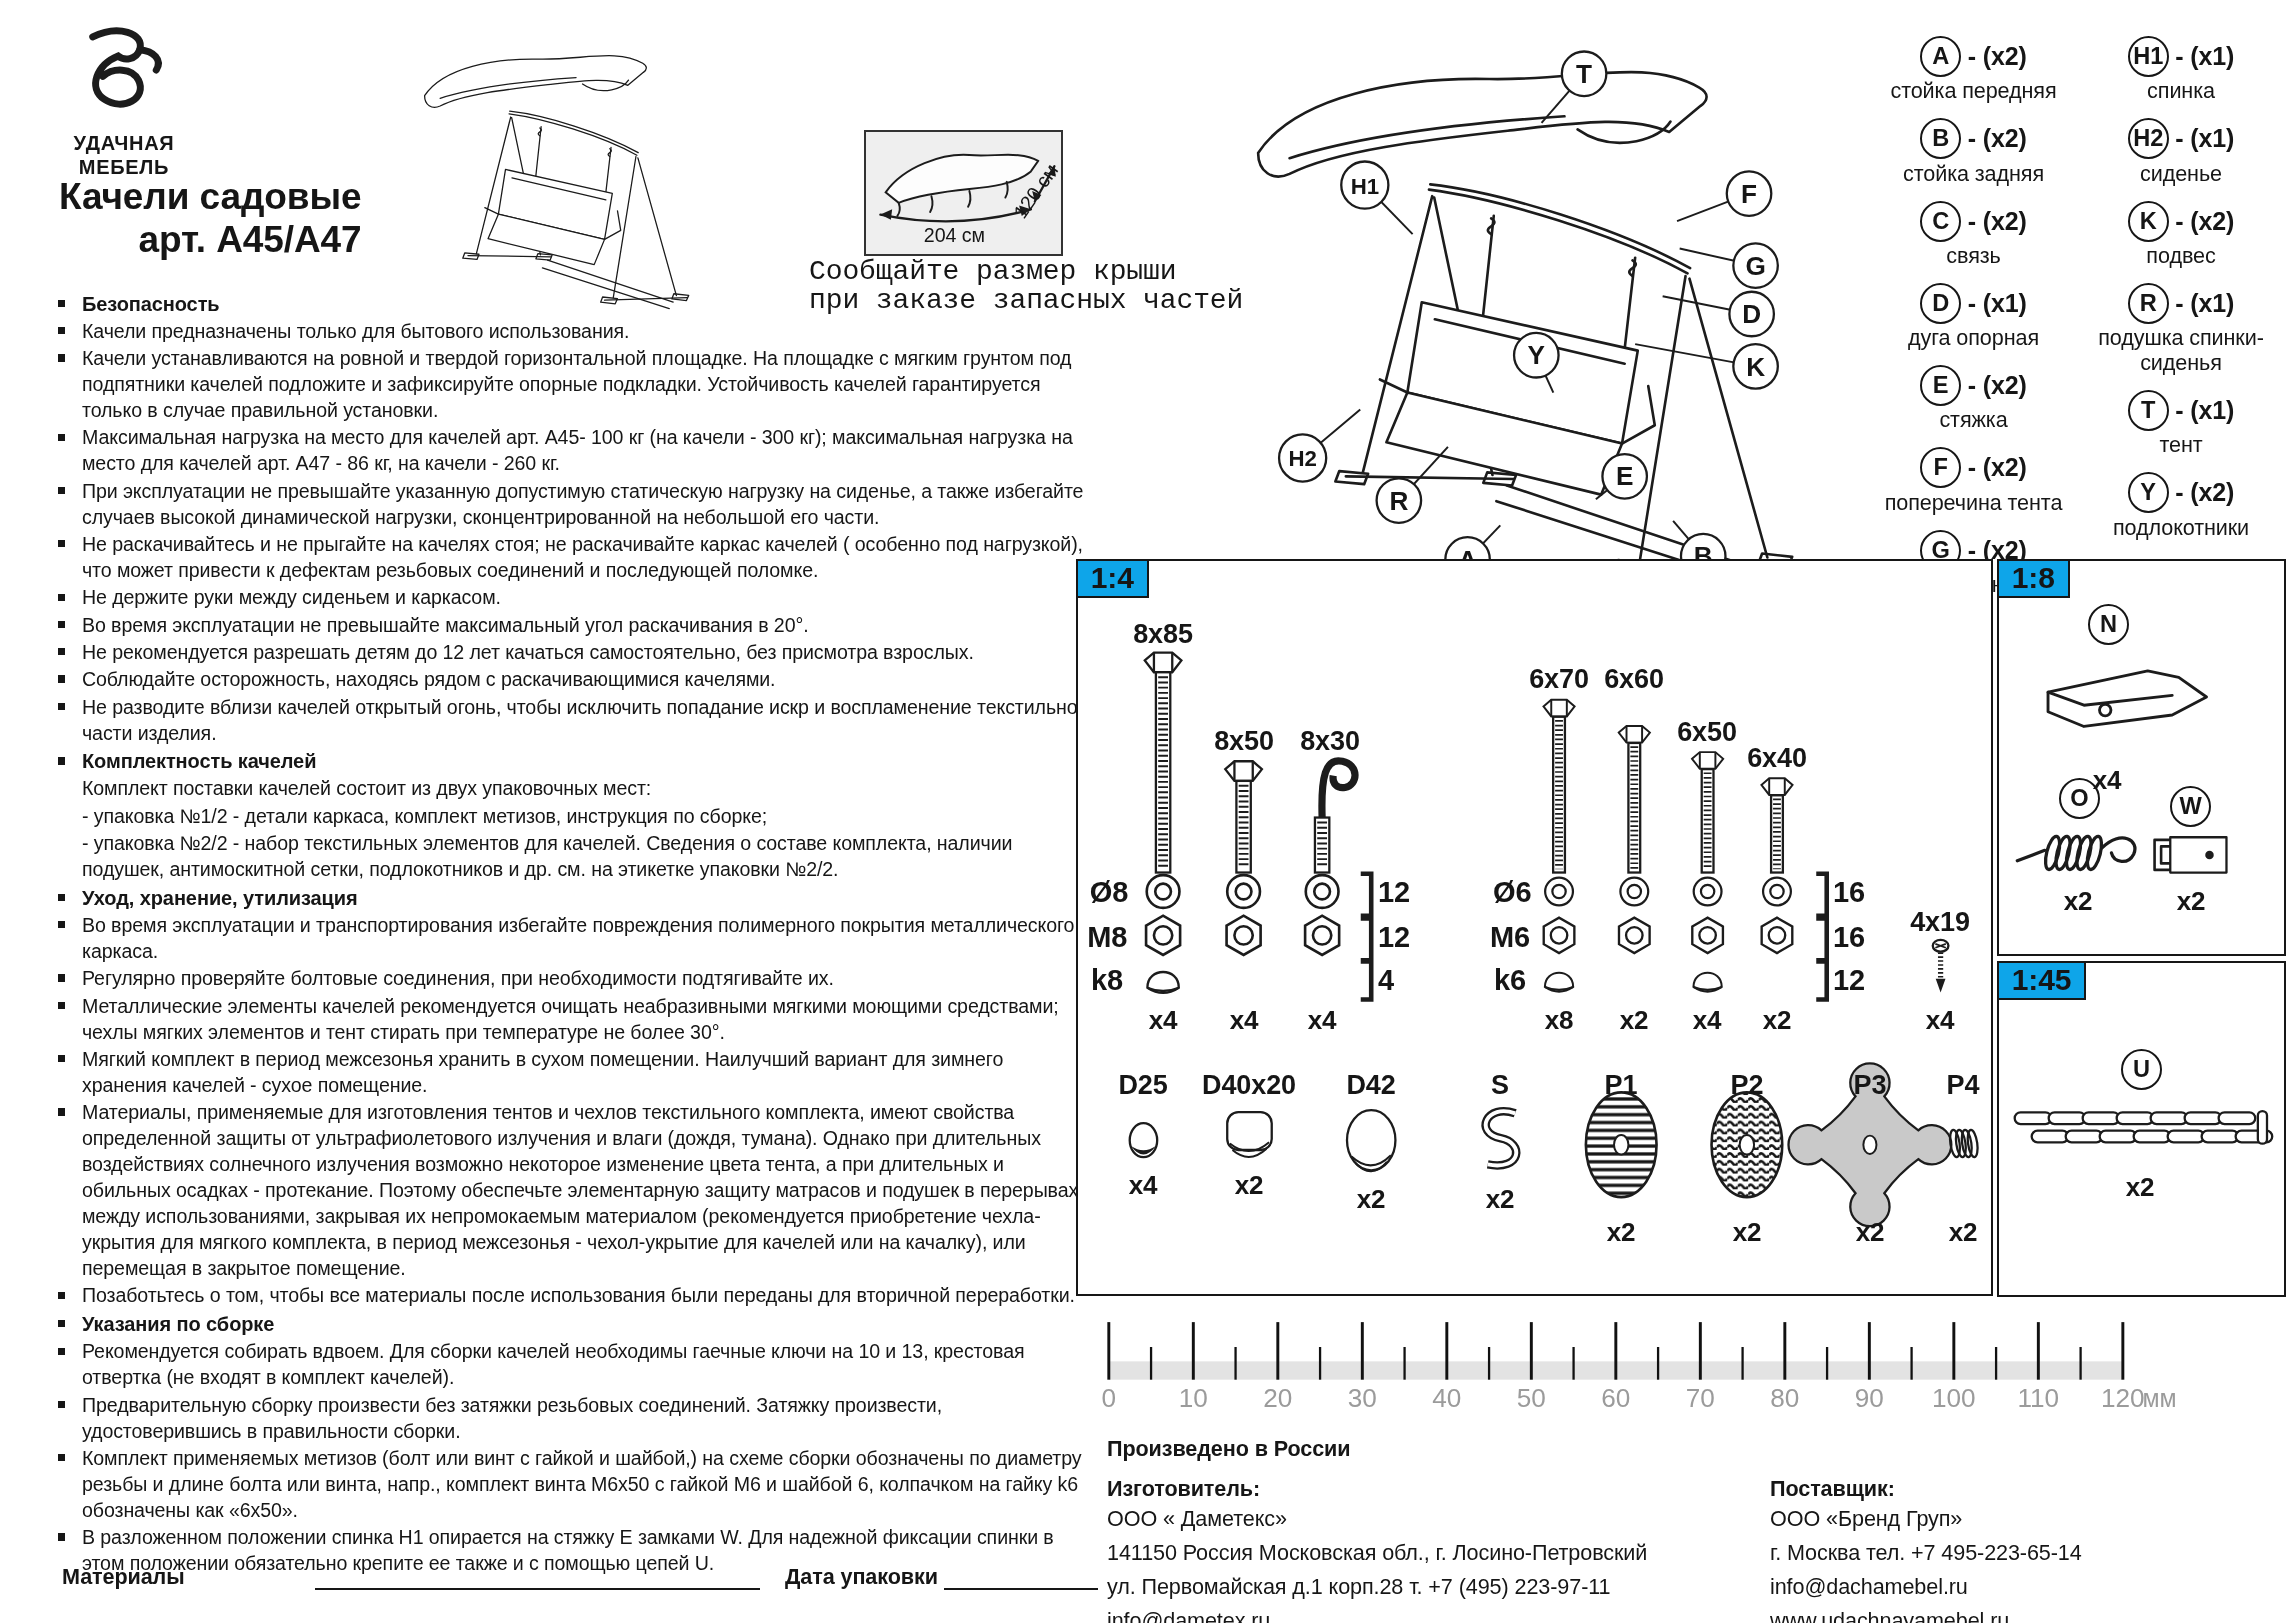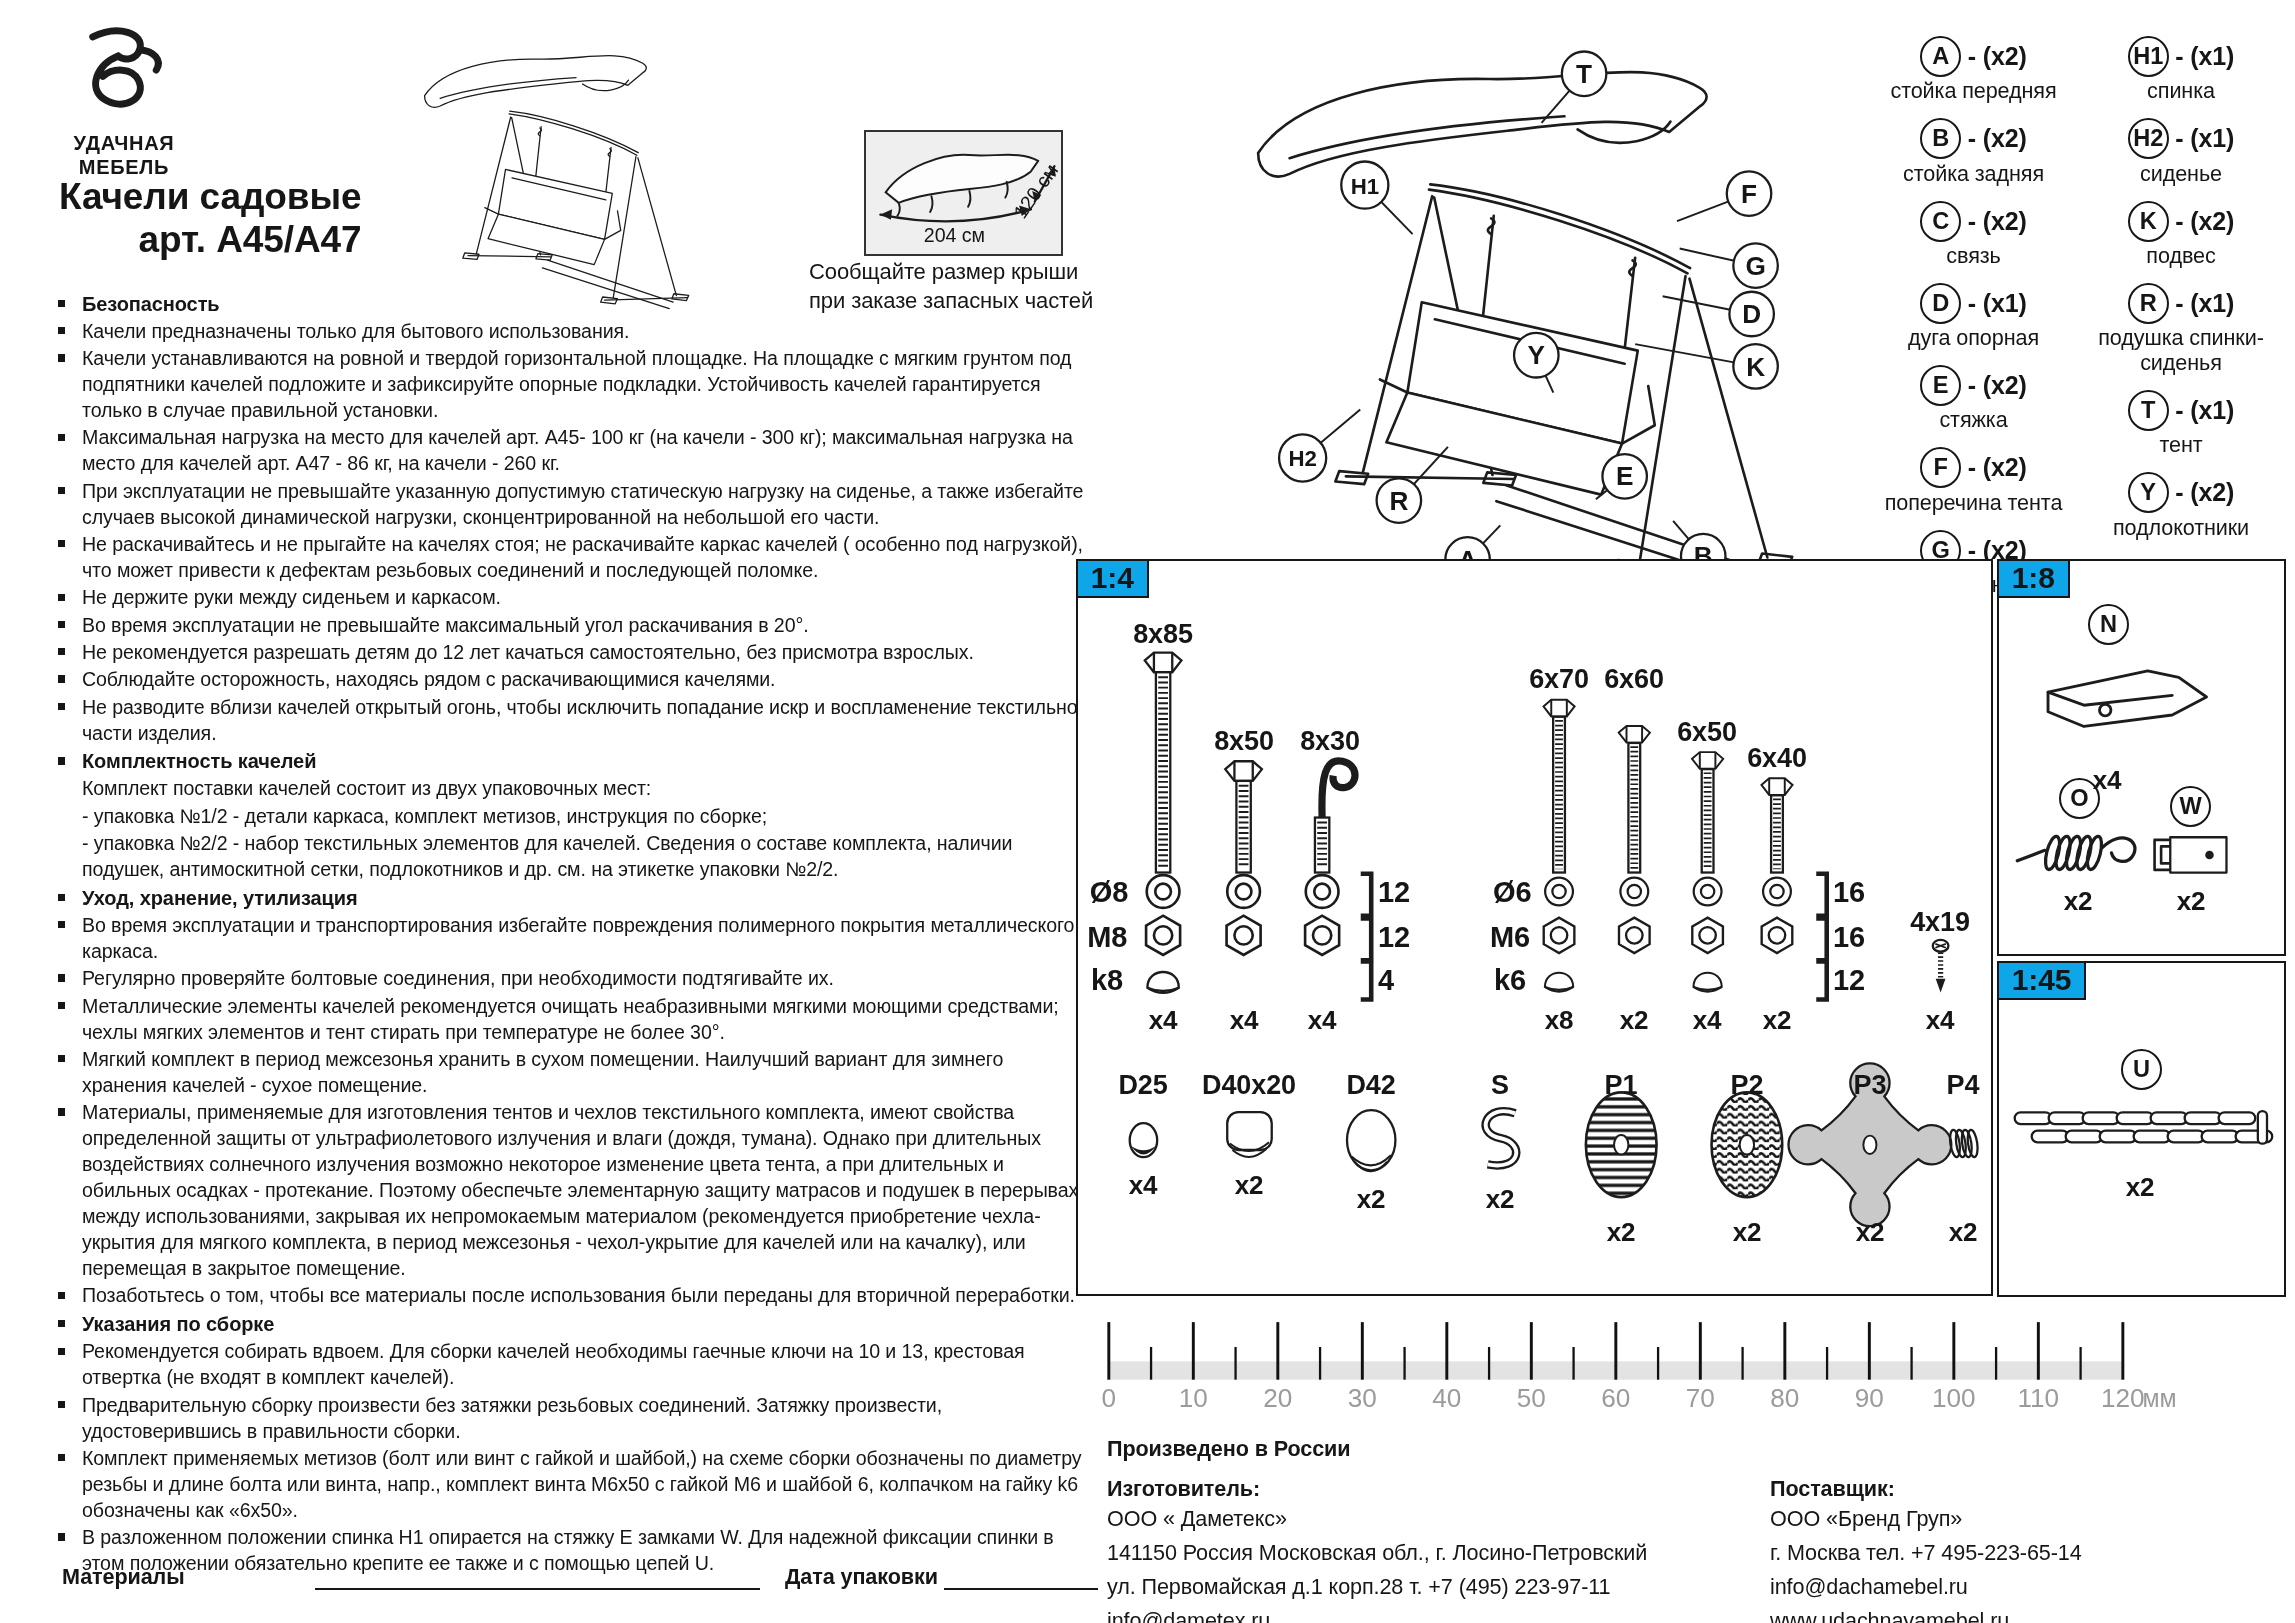--- a/index.html
+++ b/index.html
@@ -4,21 +4,21 @@
 <style>
   html,body{margin:0;padding:0;background:#888;}
   .sheet{position:relative;width:2295px;height:1623px;background:#ffffff;overflow:hidden;
          font-family:"Liberation Sans","DejaVu Sans",sans-serif;color:#161616;letter-spacing:-0.1px;}
   .abs{position:absolute;}
   
   .brand-text{font-weight:700;font-size:20px;text-align:center;line-height:24px;letter-spacing:0.7px;}
   .page-title{font-weight:700;font-size:37px;line-height:43px;}
   
   .roof-box{border:2px solid #333;background:#efefef;}
-  .roof-note{font-size:22px;line-height:29px;}
+  .roof-note{font-size:28px;line-height:29px;font-family:Liberation Mono, monospace;}
   
   .lg-item{margin-bottom:15px;text-align:center;}
   .lg-top{display:flex;align-items:center;justify-content:center;gap:6.5px;}
   .lg-circle{width:37px;height:37px;border:2.3px solid #161616;border-radius:50%;
              display:flex;align-items:center;justify-content:center;font-weight:700;font-size:23.6px;flex:0 0 auto;}
   .lg-count{font-weight:700;font-size:25px;white-space:nowrap;}
   .lg-name{font-size:21.6px;line-height:25px;margin-top:1.3px;}
   
   .text-col{width:1034px;}
   .tc-item{position:relative;padding-left:26px;font-size:19.6px;line-height:26px;margin-bottom:1.3px;}

